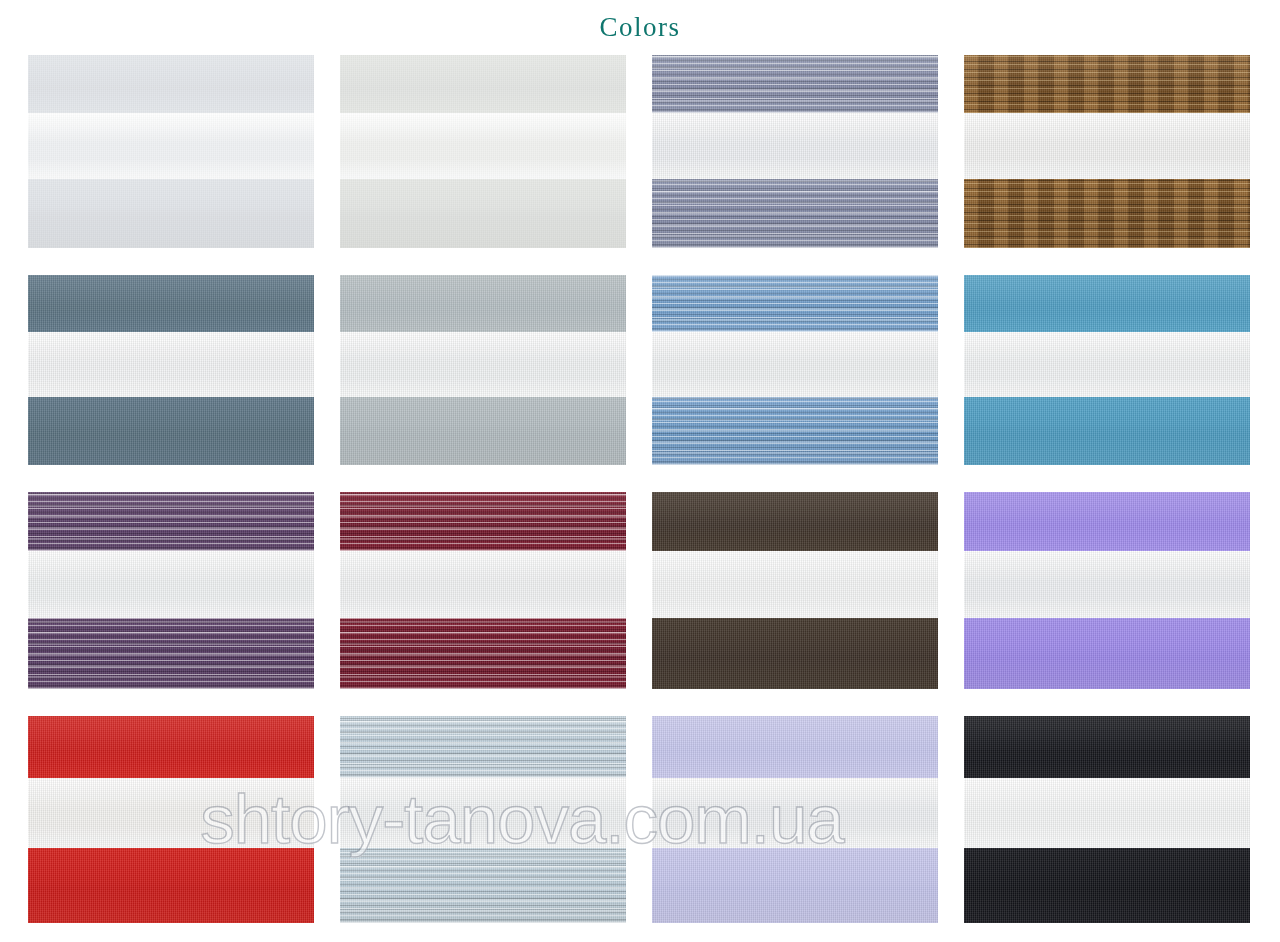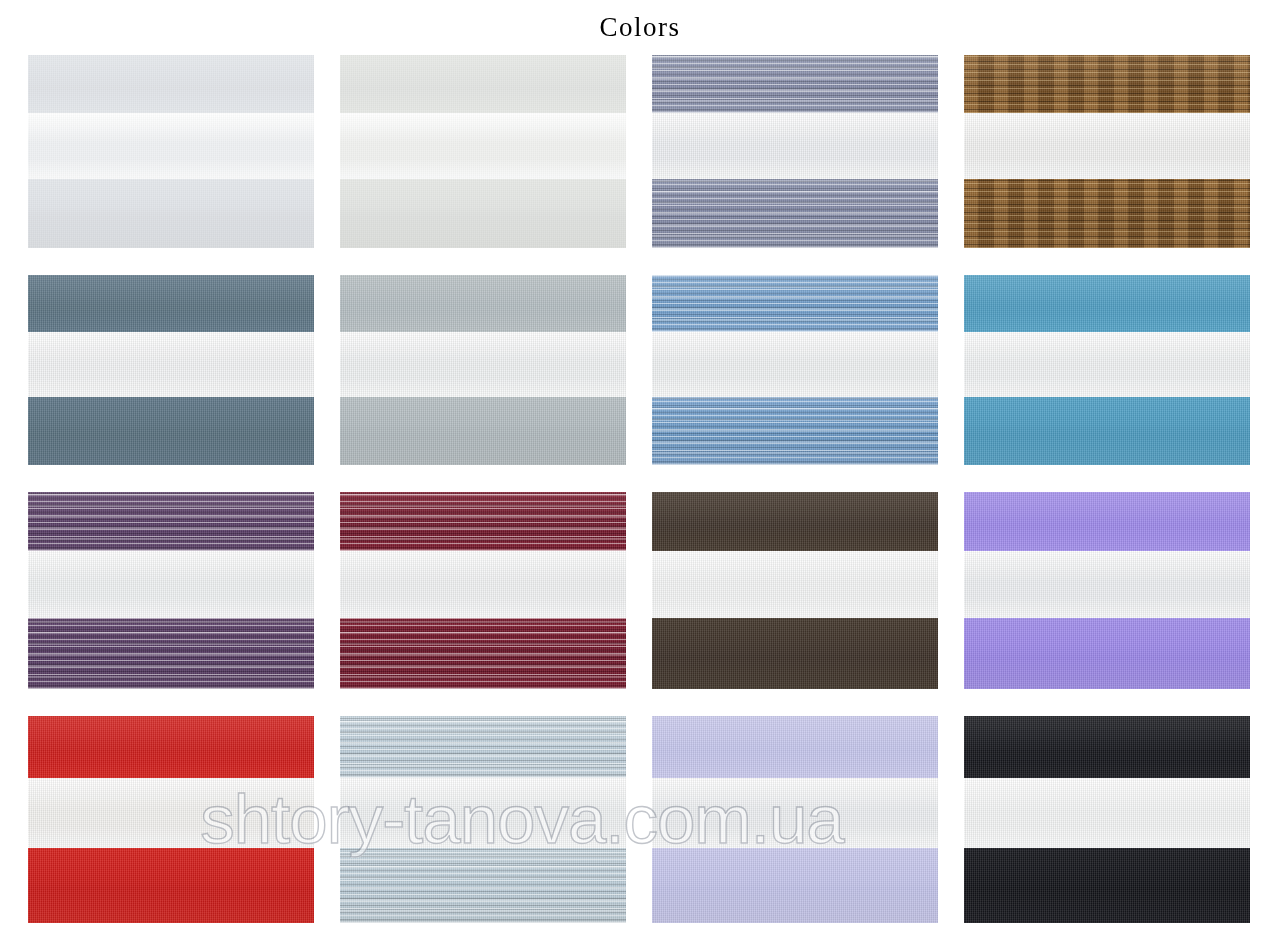--- a/index.html
+++ b/index.html
@@ -163,21 +163,21 @@
     text-shadow: 0 1px 0 rgba(255,255,255,0.55);
     white-space: nowrap;
     pointer-events: none;
     z-index: 40;
     user-select: none;
   }
 </style>
 </head>
 <body style="background: rgb(255, 255, 255);">
 
-<div id="page-title" style="color: #000000;">Colors</div>
+<div id="page-title" style="color: #0f766e;">Colors</div>
 
 <div id="swatch-grid">
     <div class="swatch faint" title="White">
       <div class="band band-top" style="background: linear-gradient(rgb(228, 231, 235) 0%, rgb(223, 226, 230) 55%, rgb(228, 231, 235) 100%);"></div>
       <div class="band band-white" style="background: linear-gradient(rgb(255, 255, 255) 0%, rgb(238, 240, 242) 45%, rgb(238, 240, 242) 70%, rgb(250, 251, 251) 100%);"></div>
       <div class="band band-bottom" style="background: linear-gradient(rgb(228, 231, 235) 0%, rgb(223, 226, 230) 55%, rgb(228, 231, 235) 100%);"></div>
     </div>
     <div class="swatch faint" title="Ivory / Cream White">
       <div class="band band-top" style="background: linear-gradient(rgb(230, 232, 229) 0%, rgb(225, 227, 225) 55%, rgb(230, 232, 229) 100%);"></div>
       <div class="band band-white" style="background: linear-gradient(rgb(255, 255, 255) 0%, rgb(239, 240, 238) 45%, rgb(239, 240, 238) 70%, rgb(250, 251, 251) 100%);"></div>

